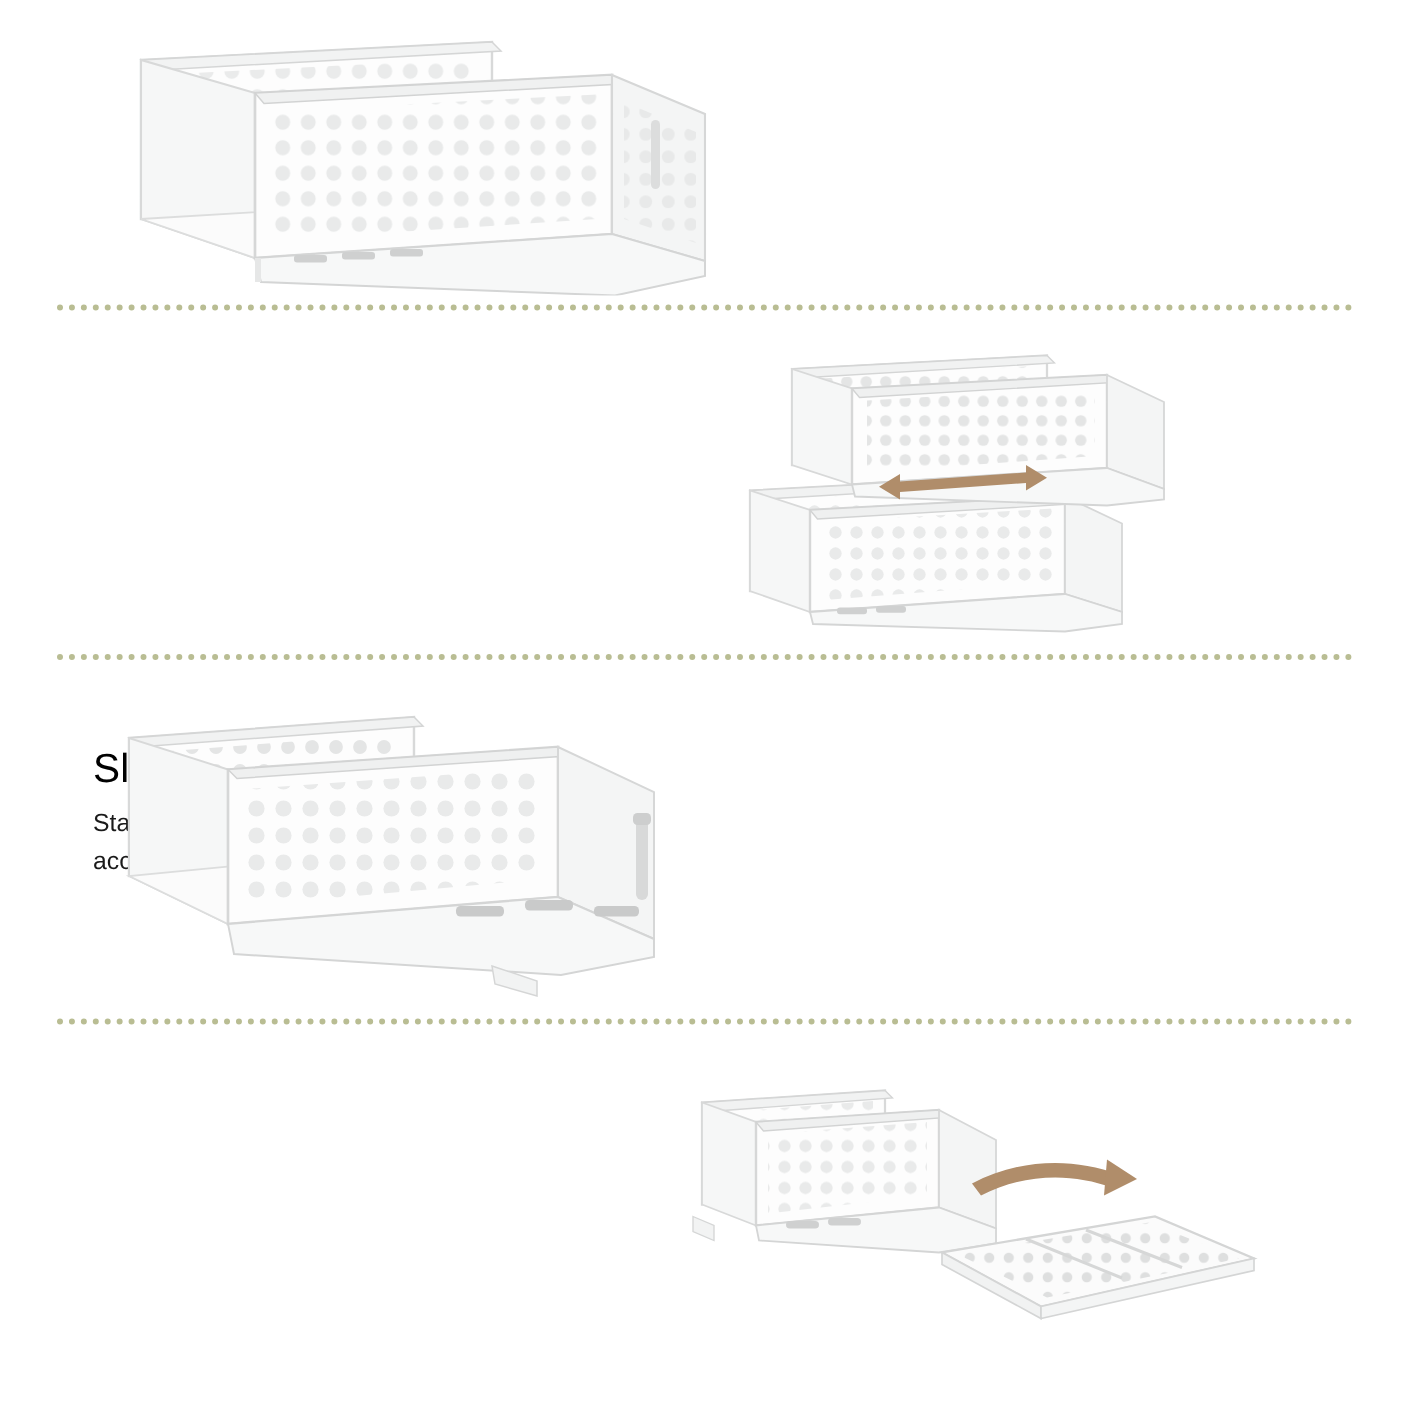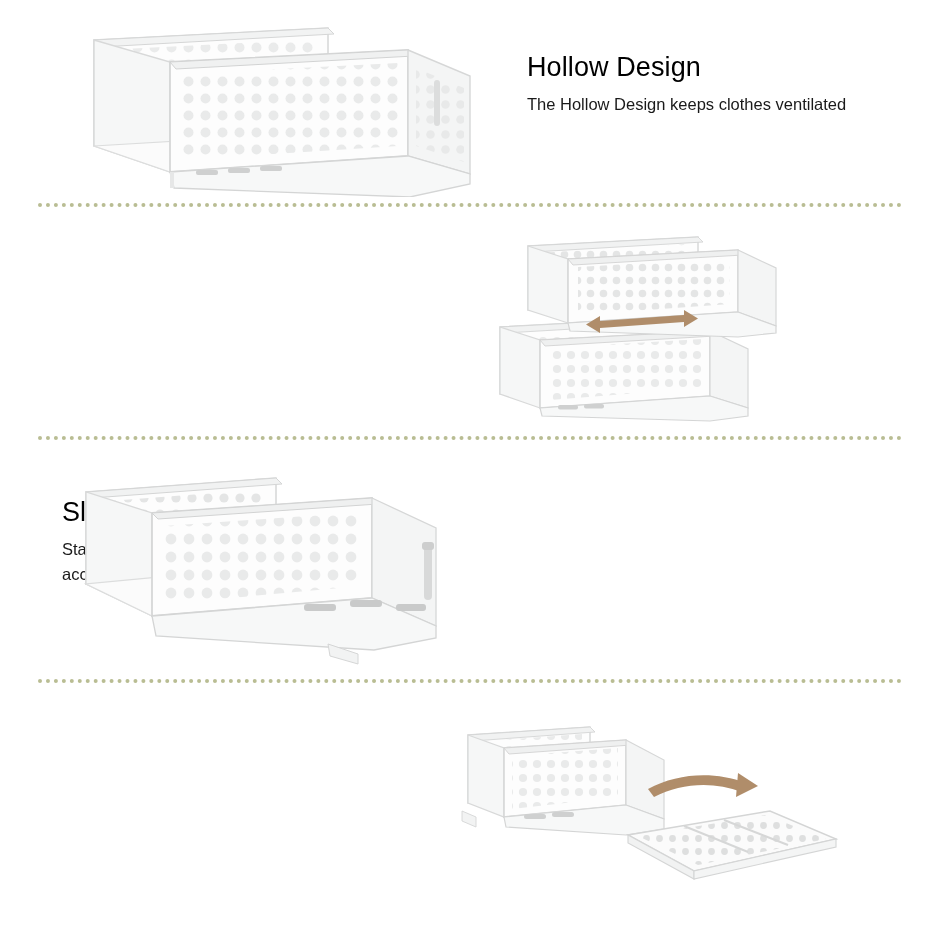--- a/index.html
+++ b/index.html
@@ -110,24 +110,20 @@
         <polygon points="96,150 96,166 92,166 92,150" fill="#e6e7e7"></polygon>
 
         <rect x="118" y="148" width="22" height="5" rx="2" fill="#cfd0d0"></rect>
         <rect x="150" y="146" width="22" height="5" rx="2" fill="#cfd0d0"></rect>
         <rect x="182" y="144" width="22" height="5" rx="2" fill="#cfd0d0"></rect>
 
         <rect x="356" y="58" width="6" height="46" rx="3" fill="#dcdddd"></rect>
       </svg>
     </div>
 
-    <div class="textblock t1">
-      <h2 class="tb-title">Hollow Design</h2>
-      <p class="tb-body">The Hollow Design keeps clothes ventilated</p>
-    </div>
   </div>
 
   <div class="divider div1"></div>
 
   <div class="section sec2">
 
     <div class="textblock t2">
       <h2 class="tb-title">Slide Rail Design</h2>
       <p class="tb-body">Stable stacking and easy sliding for easy access to item.</p>
     </div>

